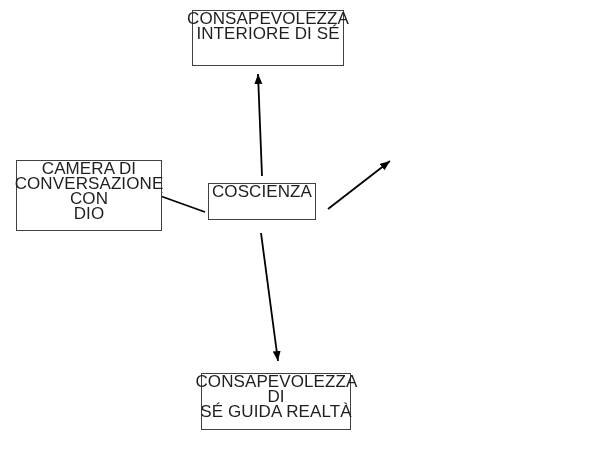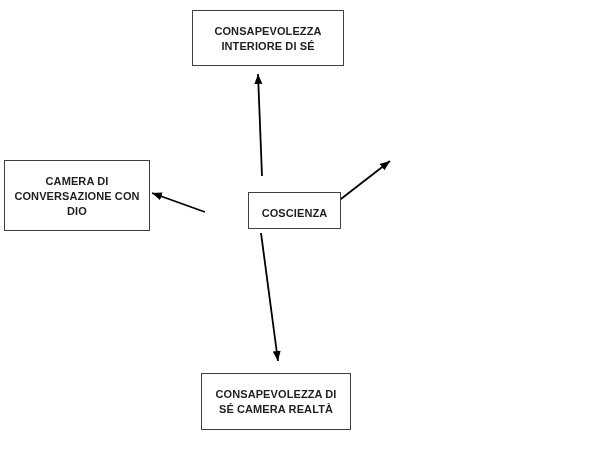--- a/index.html
+++ b/index.html
@@ -24,32 +24,31 @@
   }
   .box {
     position: absolute;
     background: #ffffff;
     border: 1.5px solid #404040;
     box-sizing: border-box;
     display: flex;
     justify-content: center;
     align-items: flex-start;
     text-align: center;
-    font-size: 11px;
+    font-size: 17px;
     line-height: 15px;
     color: #1f1f1f;
-    padding-top: 13px;
+    padding-top: 0;
     white-space: pre-line;
     letter-spacing: 0.1px;
-    font-weight: bold;
   }
   #box-top    { left: 192px; top: 10px;  width: 152px; height: 56px; }
   #box-right  { left: 397px; top: 126px; width: 152px; height: 58px; }
-  #box-left   { left: 4px;   top: 160px; width: 146px; height: 71px; }
-  #box-center { left: 208px; top: 192px; width: 93px; height: 37px; margin-left: 40px; }
+  #box-left   { left: 16px;   top: 160px; width: 146px; height: 71px; }
+  #box-center { left: 208px; top: 183px; width: 108px; height: 37px; }
   #box-bottom { left: 201px; top: 373px; width: 150px; height: 57px; }
 </style>
 </head>
 <body>
 
 <div id="canvas">
 
   <svg id="arrow-layer" viewBox="0 0 600 450" xmlns="http://www.w3.org/2000/svg">
     <defs>
       <marker id="ah" markerWidth="11" markerHeight="9" refX="10" refY="4" orient="auto" markerUnits="userSpaceOnUse">
@@ -66,15 +65,15 @@
 INTERIORE DI SÉ</div>
 
 
   <div class="box" id="box-left">CAMERA DI
 CONVERSAZIONE CON
 DIO</div>
 
   <div class="box" id="box-center">COSCIENZA</div>
 
   <div class="box" id="box-bottom">CONSAPEVOLEZZA DI
-SÉ CAMERA REALTÀ</div>
+SÉ GUIDA REALTÀ</div>
 
 </div>
 
 </body></html>

